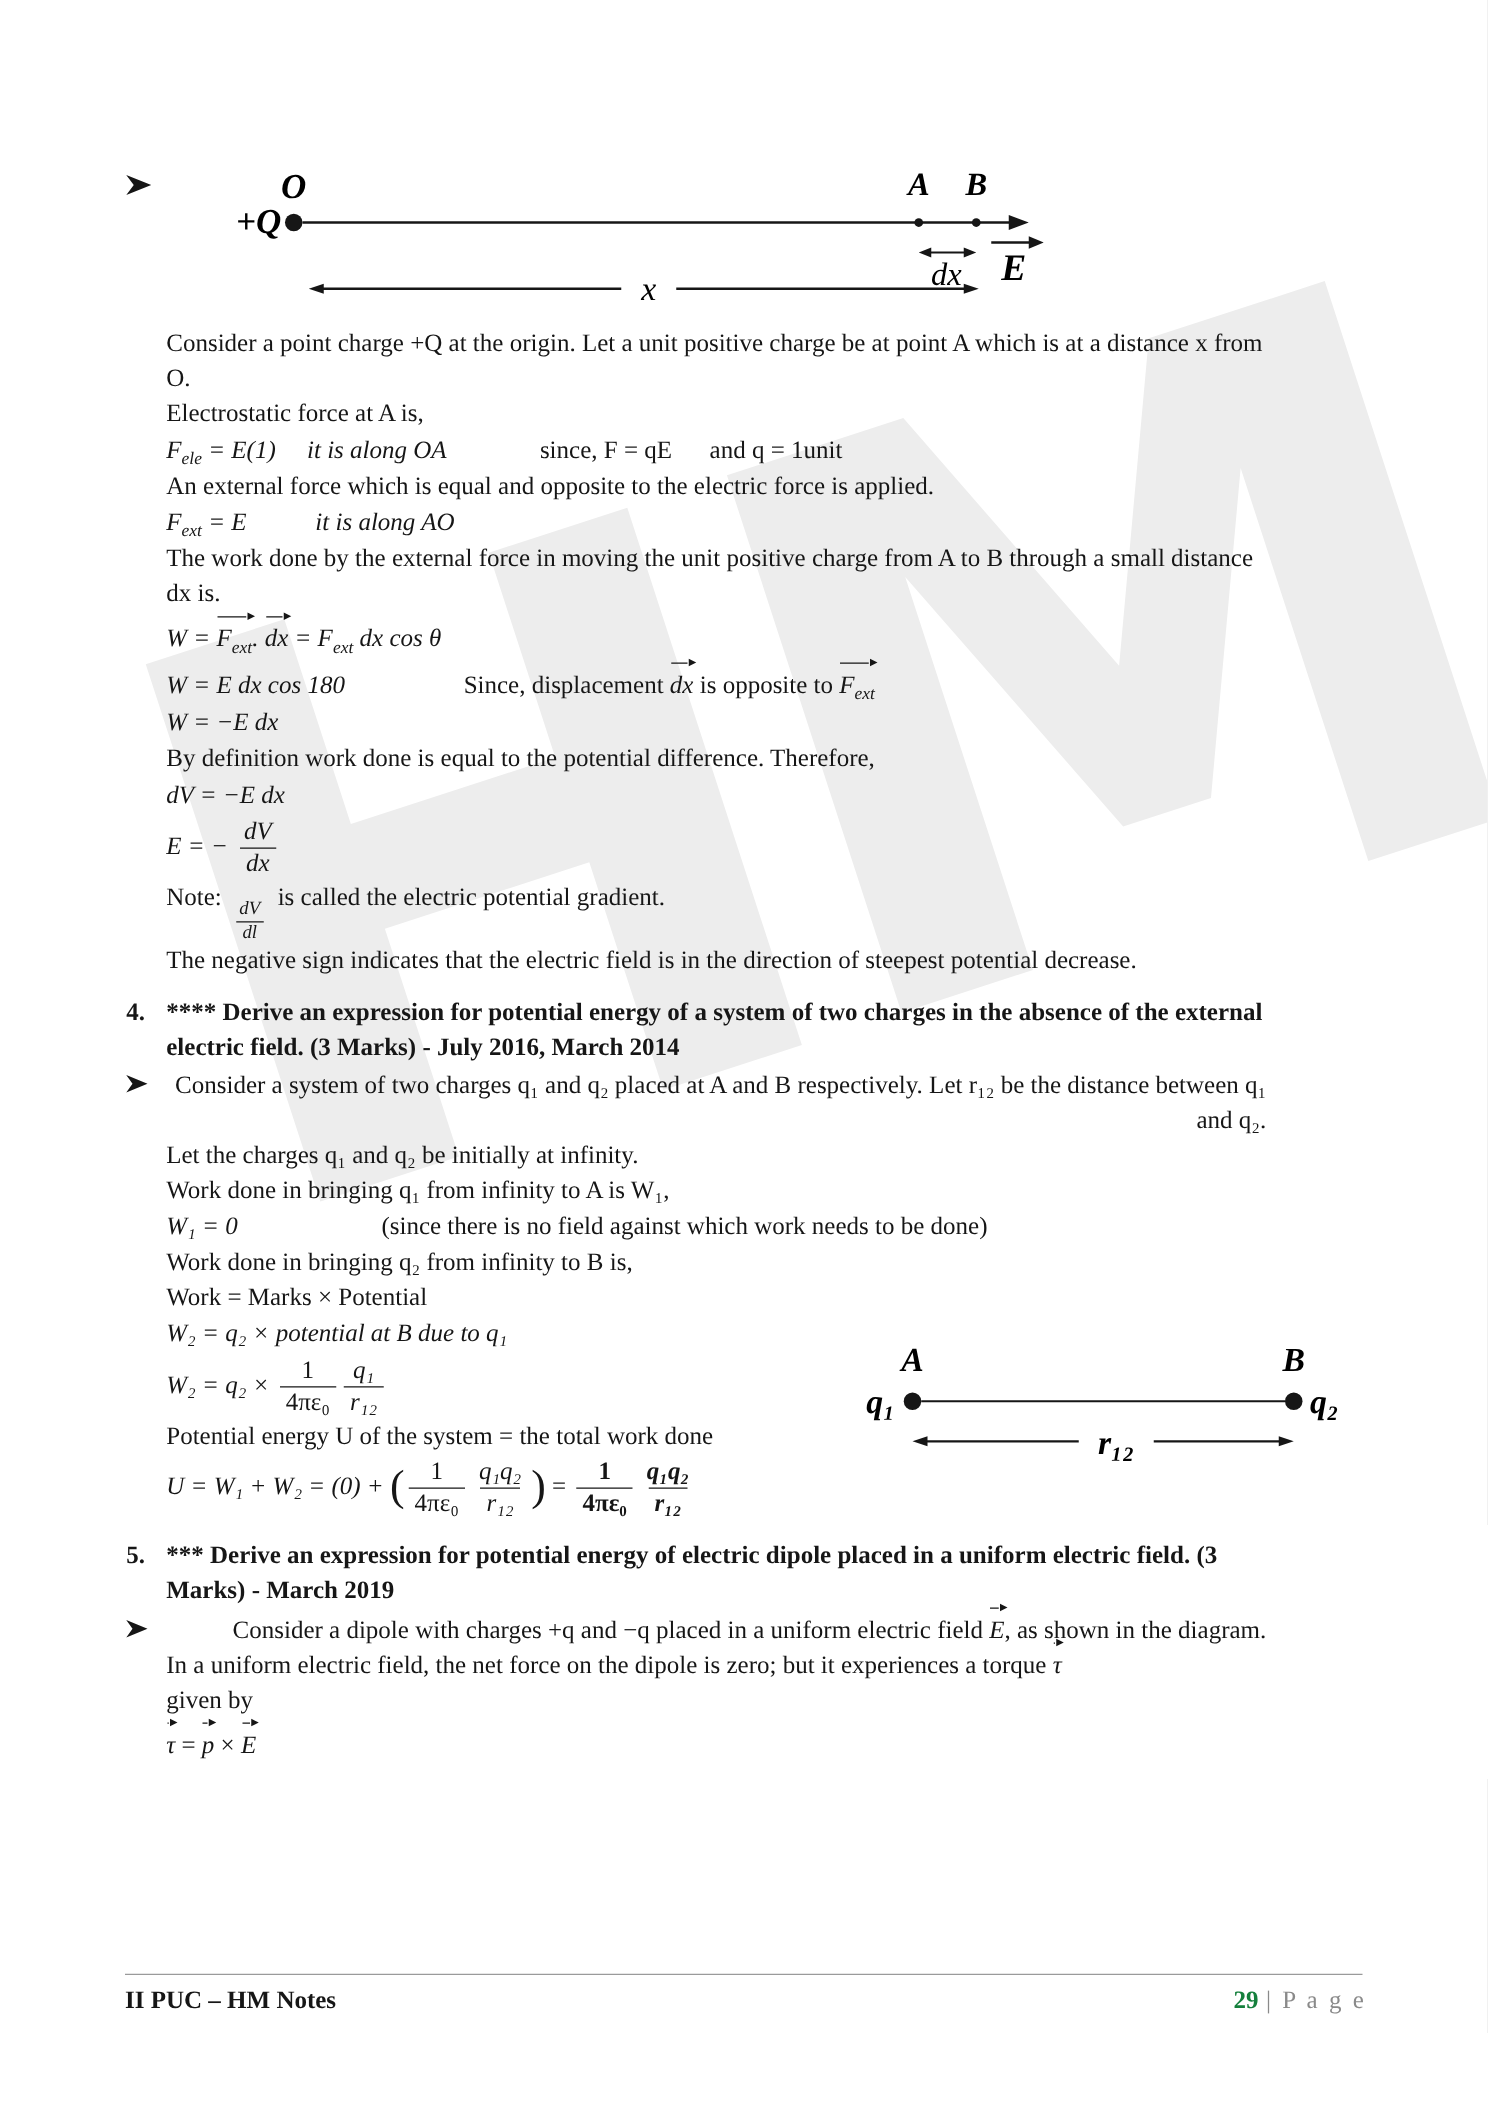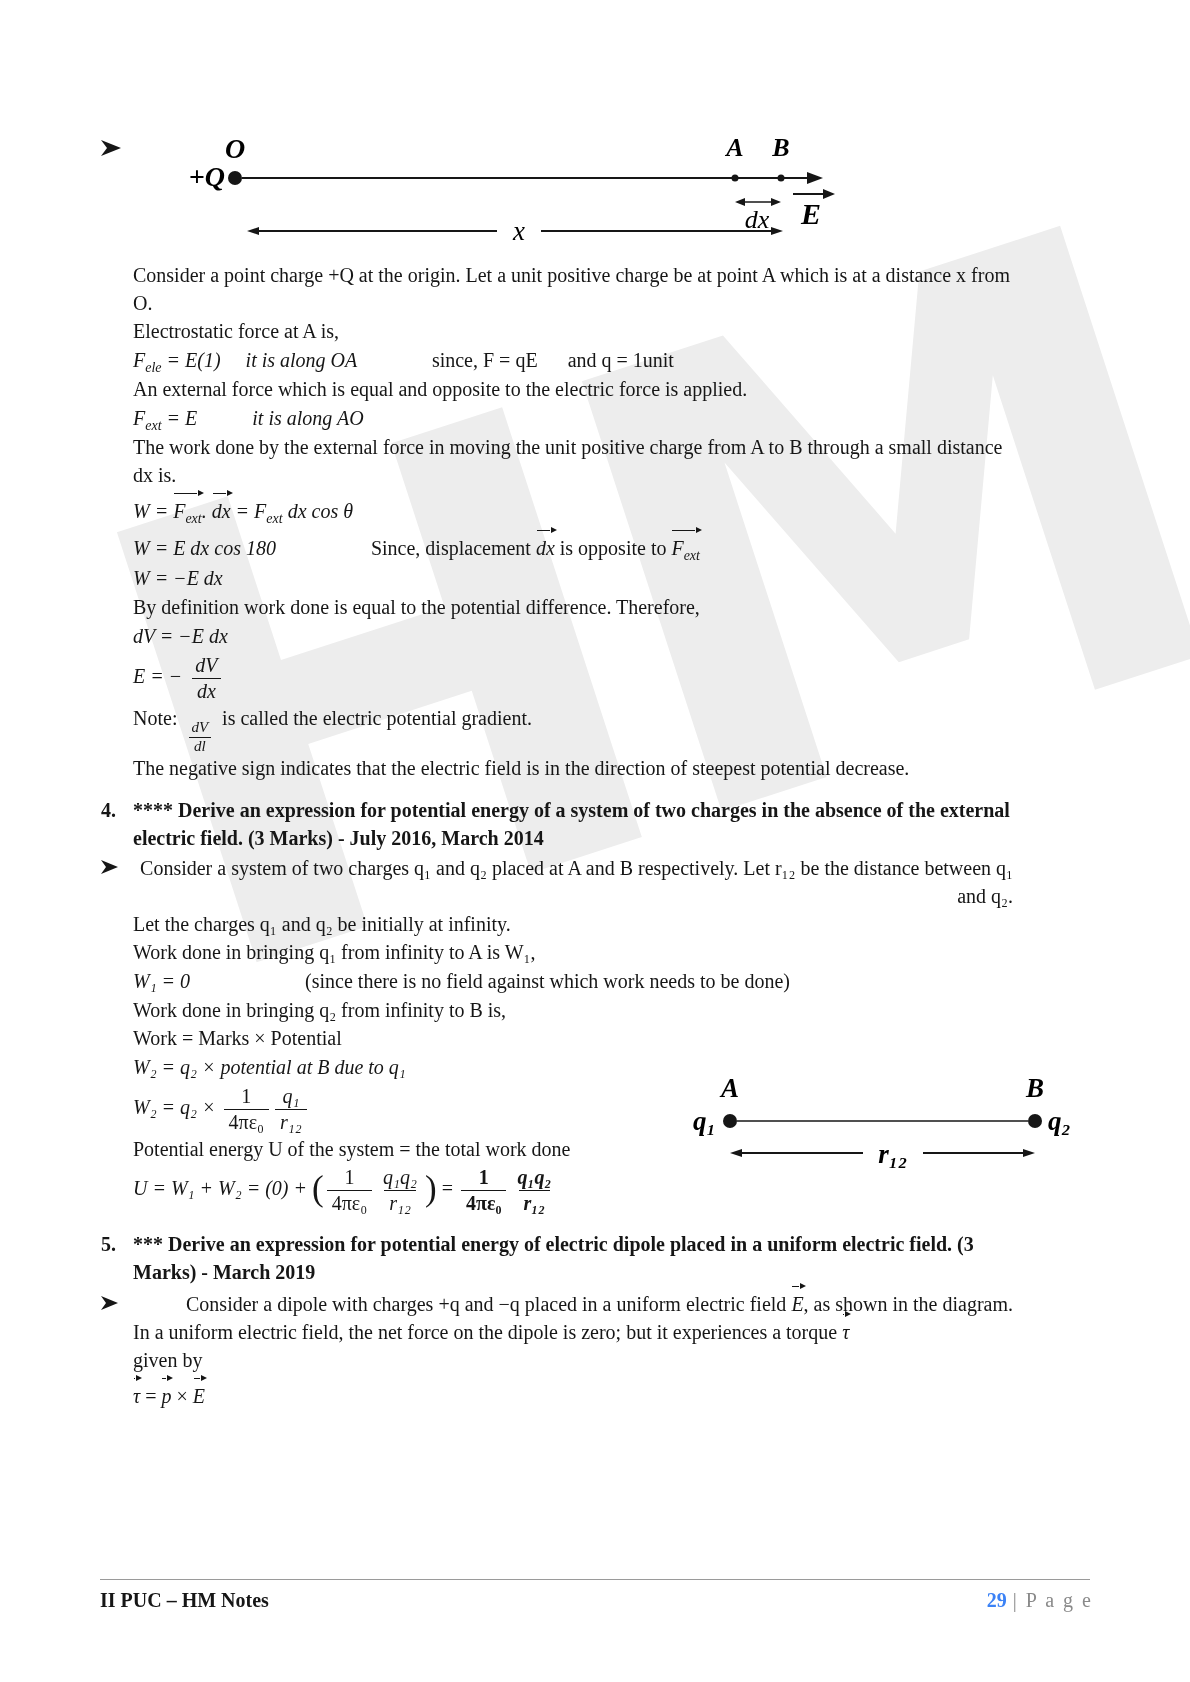--- a/index.html
+++ b/index.html
@@ -33,21 +33,21 @@
   .qnum{flex:0 0 32px;margin-left:-32px;}
   .bpara{position:relative;text-align:right;}
   .bullet-marker{position:absolute;left:-33px;top:5px;}
   .diagram1{position:relative;height:127px;margin:126px 0 8px -38px;width:740px;}
   .diagram2{position:absolute;z-index:2;left:615px;top:1075px;width:480px;height:115px;}
   .mtop4{margin-top:4px;} .mtop2{margin-top:2px;}
   .footer-rule{position:absolute;z-index:2;left:100px;right:100px;top:1579px;border-top:1.2px solid #9a9a9a;}
   .footer{position:absolute;z-index:2;left:100px;right:97px;top:1589px;display:flex;
           justify-content:space-between;font-size:20px;}
   .footer-left{font-weight:bold;}
-  .footer-right .pgno{font-weight:bold;color:#3b82f6;}
+  .footer-right .pgno{font-weight:bold;color:#15803d;}
   .footer-right .pgsuffix{color:#8a8a8a;letter-spacing:2px;margin-left:6px;}
   svg text{font-family:"Liberation Serif","DejaVu Serif",serif;}
   .dlabel{font-weight:bold;font-style:italic;}
 </style>
 </head>
 <body>
 
 <div class="page">
 
   <div class="watermark">HM</div>

